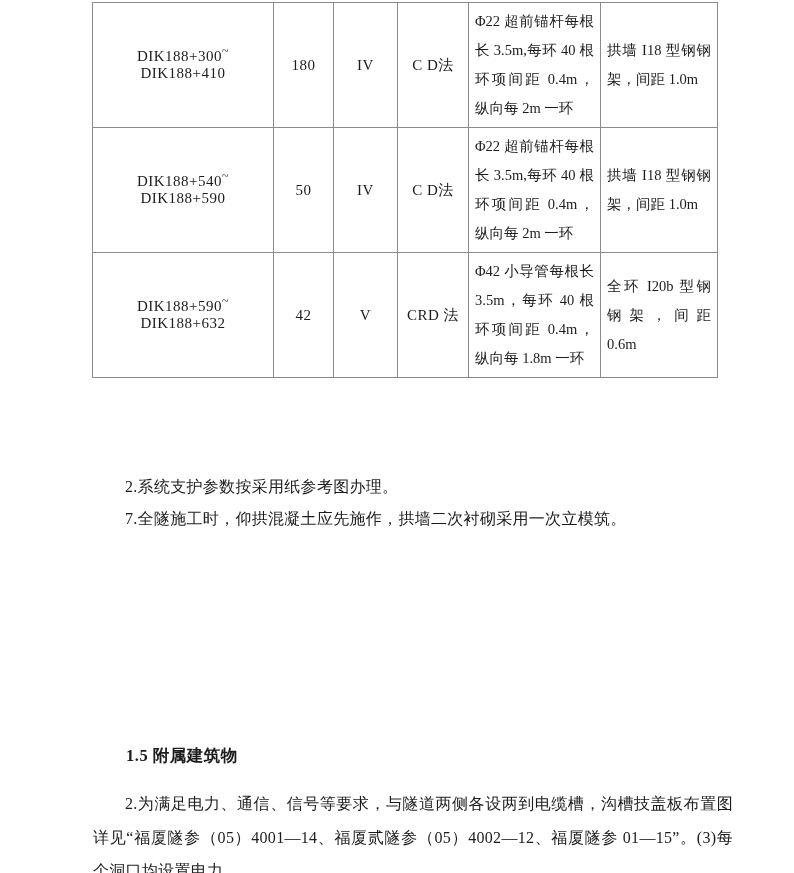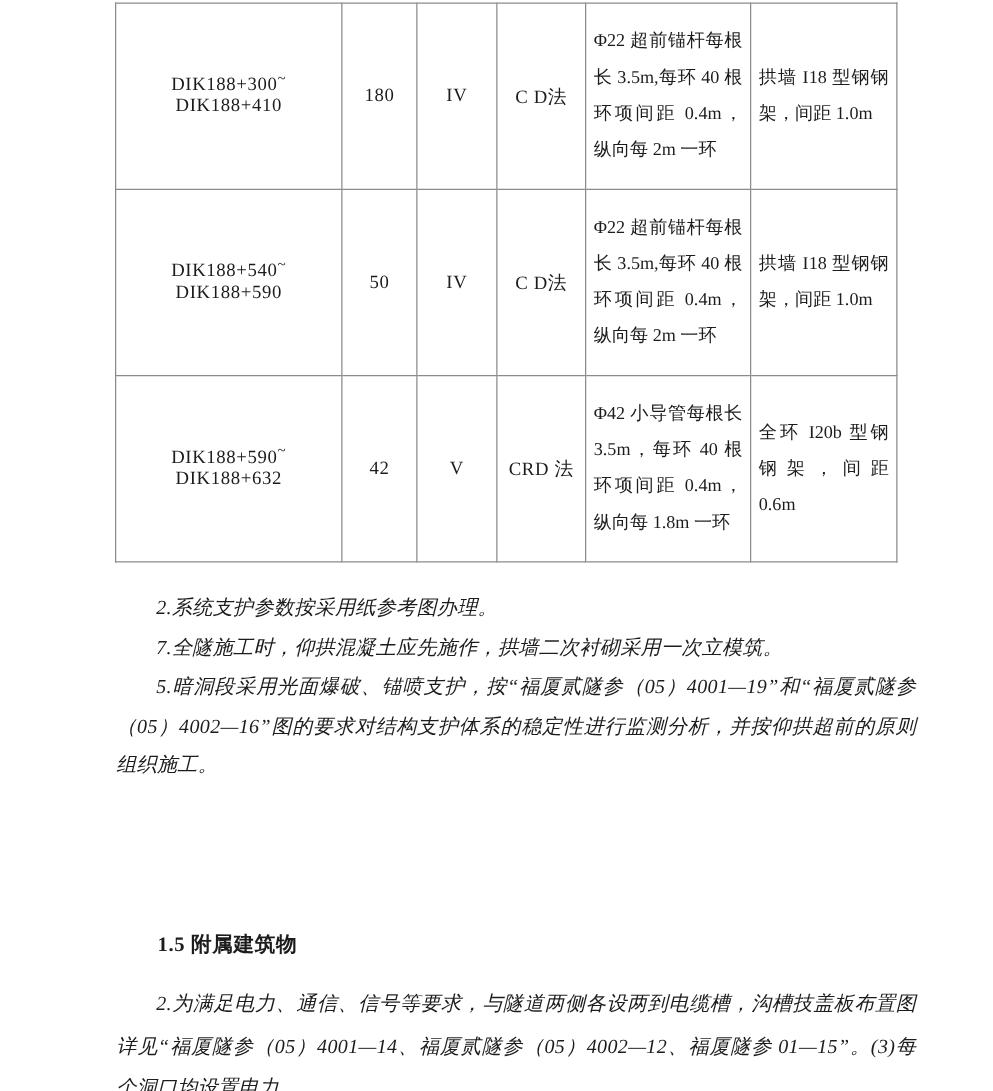--- a/index.html
+++ b/index.html
@@ -18,21 +18,21 @@
     position: absolute;
     left: 92px;
     top: 2px;
     width: 625px;
     border-collapse: collapse;
     table-layout: fixed;
     font-size: 15px;
   }
   table.spec td {
     border: 1.5px solid #8b8b8b;
-    padding: 16px 6px;
+    padding: 4px 6px;
     vertical-align: middle;
   }
   td.c-center { text-align: center; letter-spacing: 0.5px; }
   td.c-txt {
     text-align: justify;
     text-align-last: left;
     font-size: 14.5px;
     line-height: 29px;
     padding: 6px 8px;
     vertical-align: middle;
@@ -55,21 +55,20 @@
     top: 471px;
     width: 640px;
   }
   .notes p, .appendix p {
     margin: 0;
     font-size: 16px;
     line-height: 31.5px;
     text-indent: 2em;
     text-align: justify;
     letter-spacing: 0.3px;
-    font-style: italic;
   }
   p.p6 { line-height: 33px; }
   p.p6 sup {
     font-size: 10px;
     vertical-align: 7px;
     line-height: 0;
   }
   .appendix {
     position: absolute;
     left: 93px;
@@ -123,21 +122,20 @@
         <td class="c-center">CRD 法</td>
         <td class="c-txt">Φ42 小导管每根长 3.5m，每环 40 根环项间距 0.4m，纵向每 1.8m 一环</td>
         <td class="c-txt">全环 I20b 型钢钢架，间距 0.6m</td>
       </tr>
     </tbody>
   </table>
 
   <div class="notes">
     <p>2.系统支护参数按采用纸参考图办理。</p>
     <p>7.全隧施工时，仰拱混凝土应先施作，拱墙二次衬砌采用一次立模筑。</p>
-    <p>5.暗洞段采用光面爆破、锚喷支护，按“福厦贰隧参（05）4001—19”和“福厦贰隧参（05）4002—16”图的要求对结构支护体系的稳定性进行监测分析，并按仰拱超前的原则组织施工。</p>
   </div>
 
   <div class="appendix">
     <h2>1.5 附属建筑物</h2>
     <p>2.为满足电力、通信、信号等要求，与隧道两侧各设两到电缆槽，沟槽技盖板布置图详见“福厦隧参（05）4001—14、福厦贰隧参（05）4002—12、福厦隧参 01—15”。(3)每个洞口均设置电力</p>
   </div>
 
 </div>
 
 </body></html>

